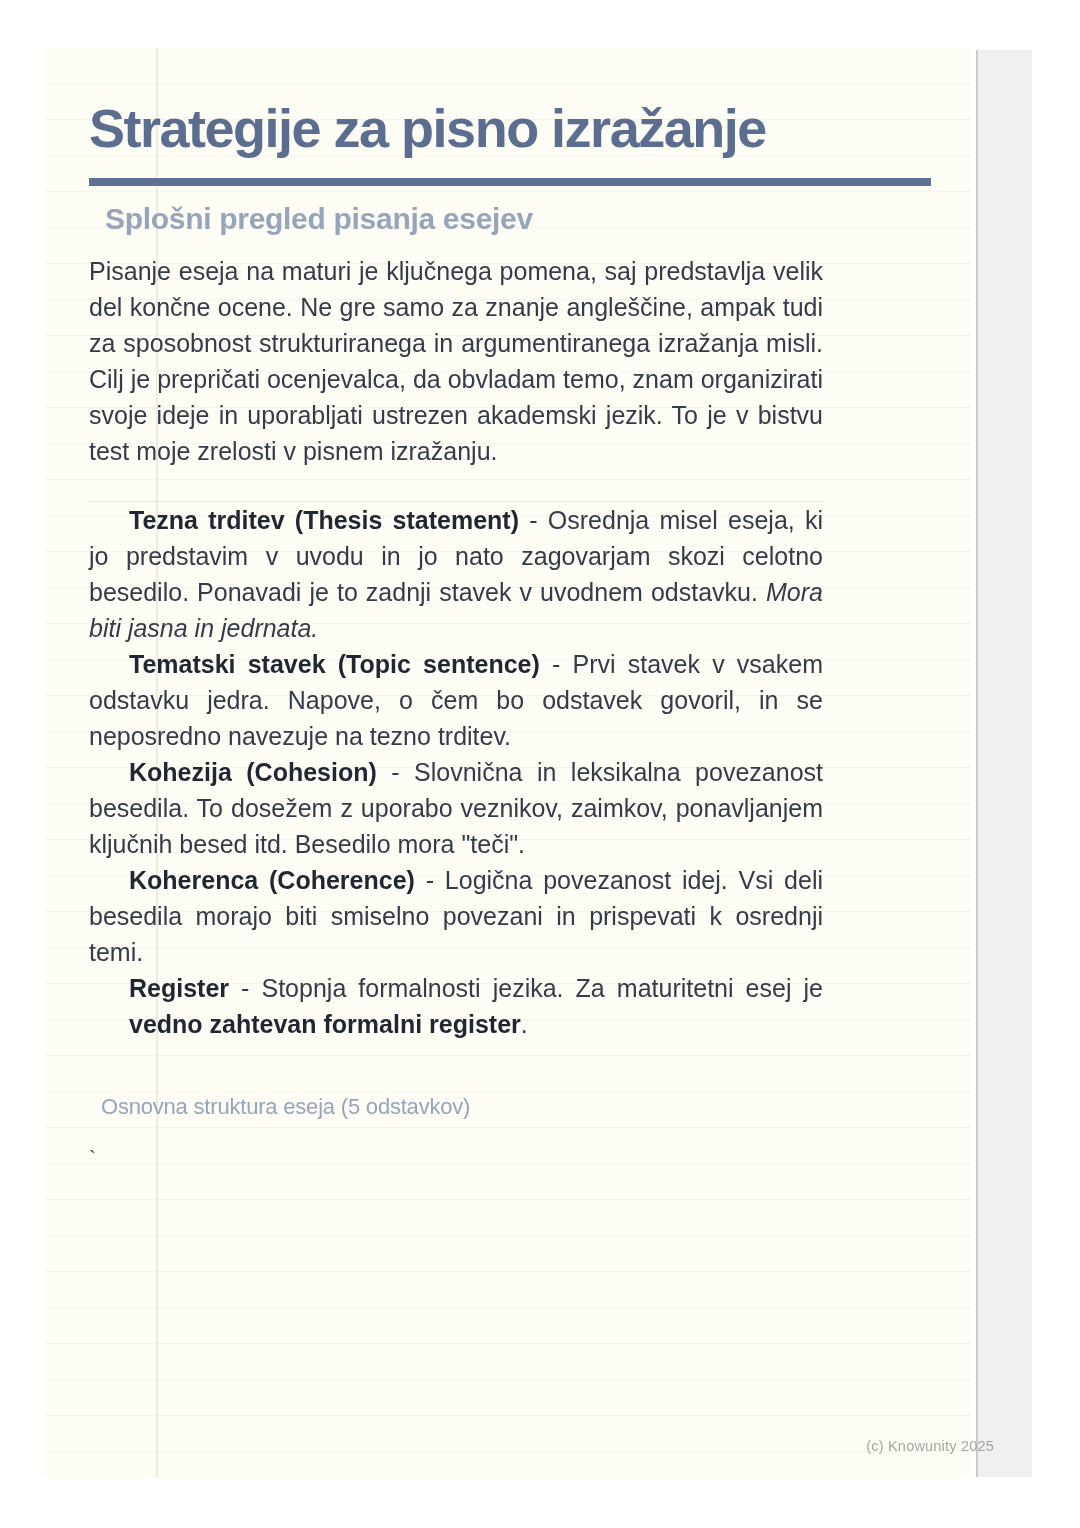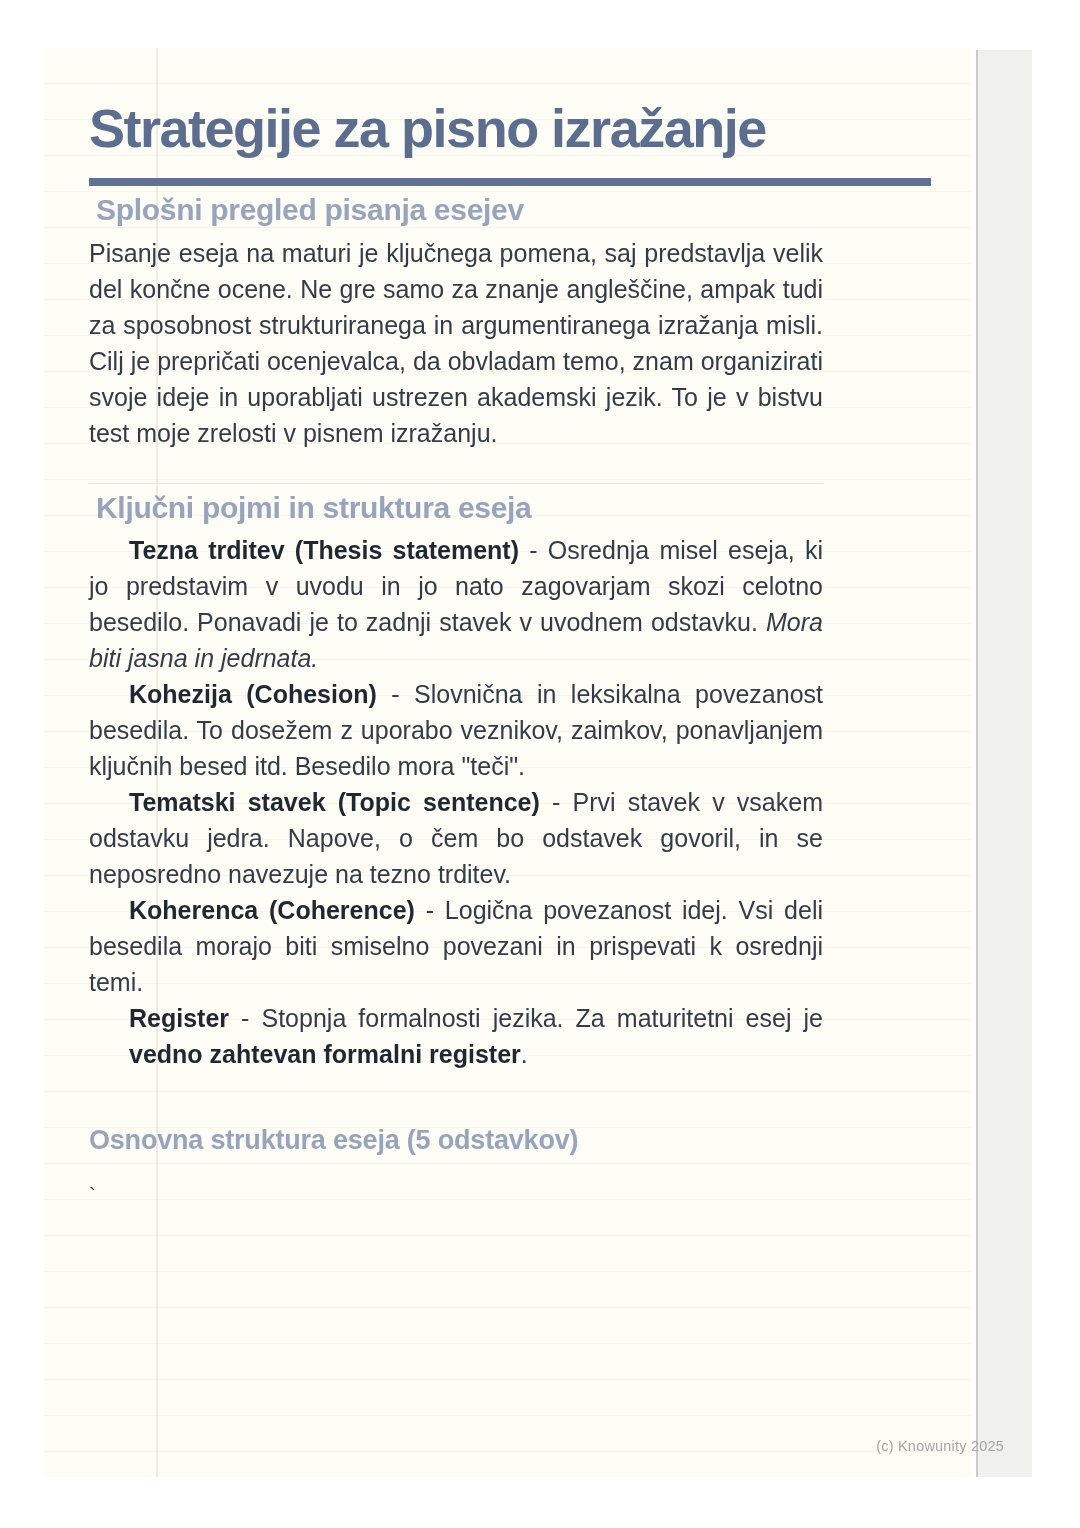--- a/index.html
+++ b/index.html
@@ -41,21 +41,21 @@
     font-weight: 800;
     letter-spacing: -1.5px;
     color: #5b6e90;
   }
   .title-rule {
     margin-top: 20px;
     width: 842px; height: 8px;
     background: #5f7292;
   }
   h2.section-heading {
-    margin: 7px; padding: 0;
+    margin: 16px; padding: 0;
     font-size: 30px;
     line-height: 1.15;
     font-weight: 700;
     color: #96a4bc;
     letter-spacing: -0.3px;
   }
   .h2-first { margin-top: 46px; }
   .h2-second { margin-top: 36px; }
   p.body-par {
     margin: 0;
@@ -68,46 +68,46 @@
   p.body-par em { font-style: italic; }
   .par-intro { margin-top: 25px; }
   .par-term-first { margin-top: 26px; }
   .par-term { margin-top: 21px; }
   .section-divider {
     margin-top: 32px;
     width: 734px; height: 1px;
     background: #e7e6e1;
   }
   h3.subsection-heading {
-    margin: 0; padding: 0;
+    margin: 12px; padding: 0;
     margin-top: 52px;
-    font-size: 27px;
+    font-size: 22px;
     line-height: 1.2;
-    font-weight: 700;
+    font-weight: 400;
     color: #96a4bc;
     letter-spacing: -0.2px;
   }
   .stray-char {
     margin-top: 28px;
     font-size: 20px;
     color: #343c49;
     line-height: 1;
   }
   .edge-strip {
     position: absolute;
     left: 976px; top: 50px;
     width: 56px; height: 1427px;
     background: #f0f0ee;
     border-left: 2px solid #c9cacb;
     z-index: 1;
   }
   .copyright {
     position: absolute;
     top: 1438px;
-    right: 76px;
+    right: 86px;
     font-size: 14.5px;
     color: #a5a5a3;
     z-index: 4;
     letter-spacing: 0.2px;
   }
 </style>
 </head>
 <body>
 
 <div class="page">
@@ -118,27 +118,26 @@
     <h1 class="doc-title">Strategije za pisno izražanje</h1>
 
     <div class="title-rule"></div>
 
     <h2 class="section-heading h2-first">Splošni pregled pisanja esejev</h2>
 
     <p class="body-par par-intro">Pisanje eseja na maturi je ključnega pomena, saj predstavlja velik del končne ocene. Ne gre samo za znanje angleščine, ampak tudi za sposobnost strukturiranega in argumentiranega izražanja misli. Cilj je prepričati ocenjevalca, da obvladam temo, znam organizirati svoje ideje in uporabljati ustrezen akademski jezik. To je v bistvu test moje zrelosti v pisnem izražanju.</p>
 
     <div class="section-divider"></div>
 
-    <h2 class="section-heading h2-second">Ključni pojmi in struktura eseja</h2>
 
     <p class="body-par par-term-first"><strong>Tezna trditev (Thesis statement)</strong><span> - </span><span>Osrednja misel eseja, ki jo predstavim v uvodu in jo nato zagovarjam skozi celotno besedilo. Ponavadi je to zadnji stavek v uvodnem odstavku. </span><em>Mora biti jasna in jedrnata.</em></p>
 
+    <p class="body-par par-term"><strong>Tematski stavek (Topic sentence)</strong><span> - </span><span>Prvi stavek v vsakem odstavku jedra. Napove, o čem bo odstavek govoril, in se neposredno navezuje na tezno trditev.</span></p>
+
     <p class="body-par par-term"><strong>Kohezija (Cohesion)</strong><span> - </span><span>Slovnična in leksikalna povezanost besedila. To dosežem z uporabo veznikov, zaimkov, ponavljanjem ključnih besed itd. Besedilo mora "teči".</span></p>
-
-    <p class="body-par par-term"><strong>Tematski stavek (Topic sentence)</strong><span> - </span><span>Prvi stavek v vsakem odstavku jedra. Napove, o čem bo odstavek govoril, in se neposredno navezuje na tezno trditev.</span></p>
 
     <p class="body-par par-term"><strong>Koherenca (Coherence)</strong><span> - </span><span>Logična povezanost idej. Vsi deli besedila morajo biti smiselno povezani in prispevati k osrednji temi.</span></p>
 
     <p class="body-par par-term"><strong>Register</strong><span> - </span><span>Stopnja formalnosti jezika. Za maturitetni esej je </span><strong>vedno zahtevan formalni register</strong><span>.</span></p>
 
     <h3 class="subsection-heading">Osnovna struktura eseja (5 odstavkov)</h3>
 
     <div class="stray-char">`</div>
 
   </div>

